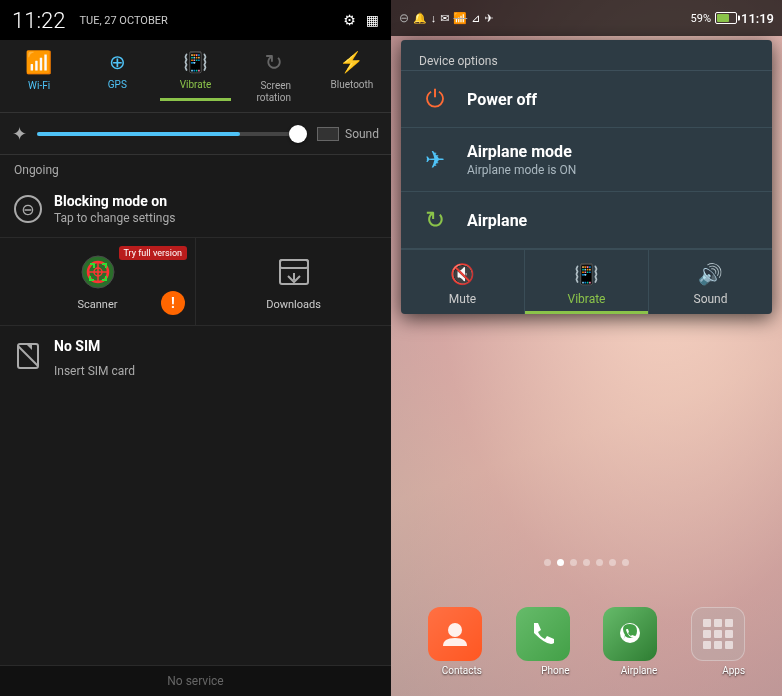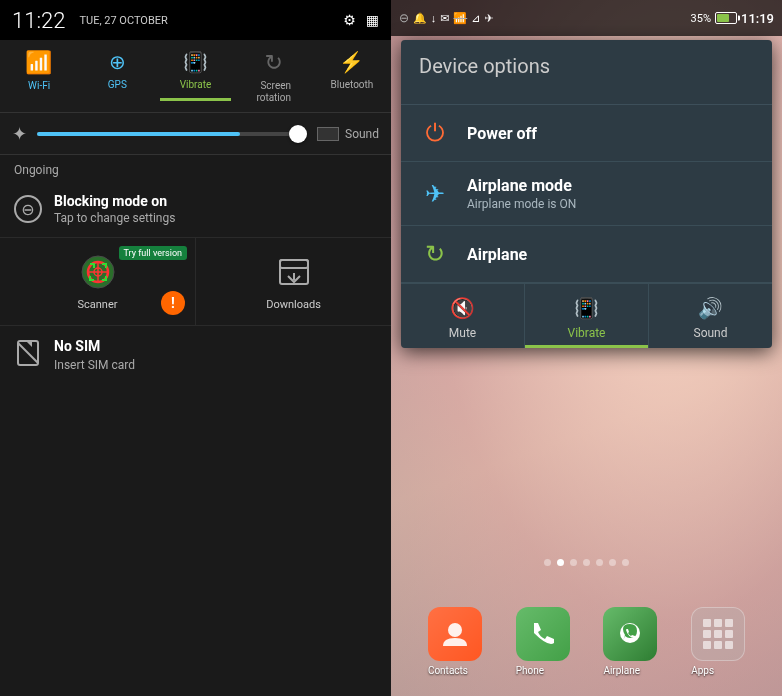--- a/index.html
+++ b/index.html
@@ -209,21 +209,21 @@
       justify-content: center;
     }
     .app-label {
       font-size: 11px;
       color: #ccc;
     }
     .try-badge {
       position: absolute;
       top: 8px;
       right: 8px;
-      background: #15803d;
+      background: #b91c1c;
       color: #fff;
       font-size: 9px;
       padding: 2px 5px;
       border-radius: 3px;
       margin-left: 45px;
     }
     .try-badge-alert {
       width: 24px;
       height: 24px;
       background: #ff6600;
@@ -339,22 +339,22 @@
       top: 40px;
       left: 10px;
       right: 10px;
       background: #2d3b44;
       border-radius: 4px;
       z-index: 20;
       overflow: hidden;
       box-shadow: 0 4px 20px rgba(0,0,0,0.7);
     }
     .device-options-title {
-      padding: 14px 18px 26px;
-      font-size: 20px;
+      padding: 14px 18px 2px;
+      font-size: 12px;
       color: #ccc;
       border-bottom: 1px solid #3d4f5a;
     }
     .device-option-item {
       display: flex;
       align-items: center;
       padding: 14px 18px;
       gap: 16px;
       border-bottom: 1px solid #3a4d57;
       cursor: pointer;
@@ -445,21 +445,21 @@
       left: 0;
       right: 0;
       display: flex;
       justify-content: space-around;
       padding: 0 20px;
       z-index: 5;
     }
     .dock-item {
       display: flex;
       flex-direction: column;
-      align-items: flex-start;
+      align-items: flex-end;
       gap: 4px;
     }
     .dock-icon {
       width: 54px;
       height: 54px;
       border-radius: 12px;
       display: flex;
       align-items: center;
       justify-content: center;
       font-size: 26px;
@@ -608,24 +608,25 @@
   <div class="nosim-item">
     <div style="font-size:22px;color:#aaa;">
       <svg width="28" height="28" viewBox="0 0 28 28">
         <rect x="4" y="2" width="20" height="24" rx="2" fill="none" stroke="#aaa" stroke-width="2"></rect>
         <polygon points="4,2 12,2 18,8 18,2" fill="#aaa"></polygon>
         <line x1="4" y1="4" x2="24" y2="24" stroke="#aaa" stroke-width="2"></line>
       </svg>
     </div>
     <div>
       <h3 style="font-size:14px;font-weight:bold;color:#fff;">No SIM</h3>
-      <p style="font-size:12px;color:#aaa;margin-top:4px;">Insert SIM card</p>
-    </div>
-  </div>
-
+      <p style="font-size:12px;color:#aaa;margin-top:10px;">Insert SIM card</p>
+    </div>
+  </div>
+
+  <div class="bottom-status">No service</div>
 
 </div>
 
 <div class="right-panel">
 
   <div class="bg-photo">
 
     <div style="position:absolute;top:60px;left:30px;color:rgba(100,50,200,0.6);font-size:14px;">✦</div>
     <div style="position:absolute;top:100px;right:40px;color:rgba(100,50,200,0.5);font-size:10px;">✦</div>
     <div style="position:absolute;top:140px;left:60px;color:rgba(100,50,200,0.4);font-size:8px;">✦</div>
@@ -637,21 +638,21 @@
     <div class="status-left-icons">
       <span style="font-size:12px;color:#aaa;">⊖</span>
       <span style="font-size:11px;color:#fff;">🔔</span>
       <span style="font-size:11px;color:#fff;">↓</span>
       <span style="font-size:11px;color:#fff;">✉</span>
       <span style="font-size:11px;color:#aaa;text-decoration:line-through;">📶</span>
       <span style="font-size:11px;color:#fff;">⊿</span>
       <span style="font-size:11px;color:#fff;">✈</span>
     </div>
     <div class="status-right-info">
-      <span style="font-size:11px;">35%</span>
+      <span style="font-size:11px;">59%</span>
       <div class="battery-icon">
         <div class="battery-fill"></div>
       </div>
       <span style="font-size:13px;font-weight:500;">11:19</span>
     </div>
   </div>
 
   <div class="device-options">
     <div class="device-options-title">Device options</div>
 

